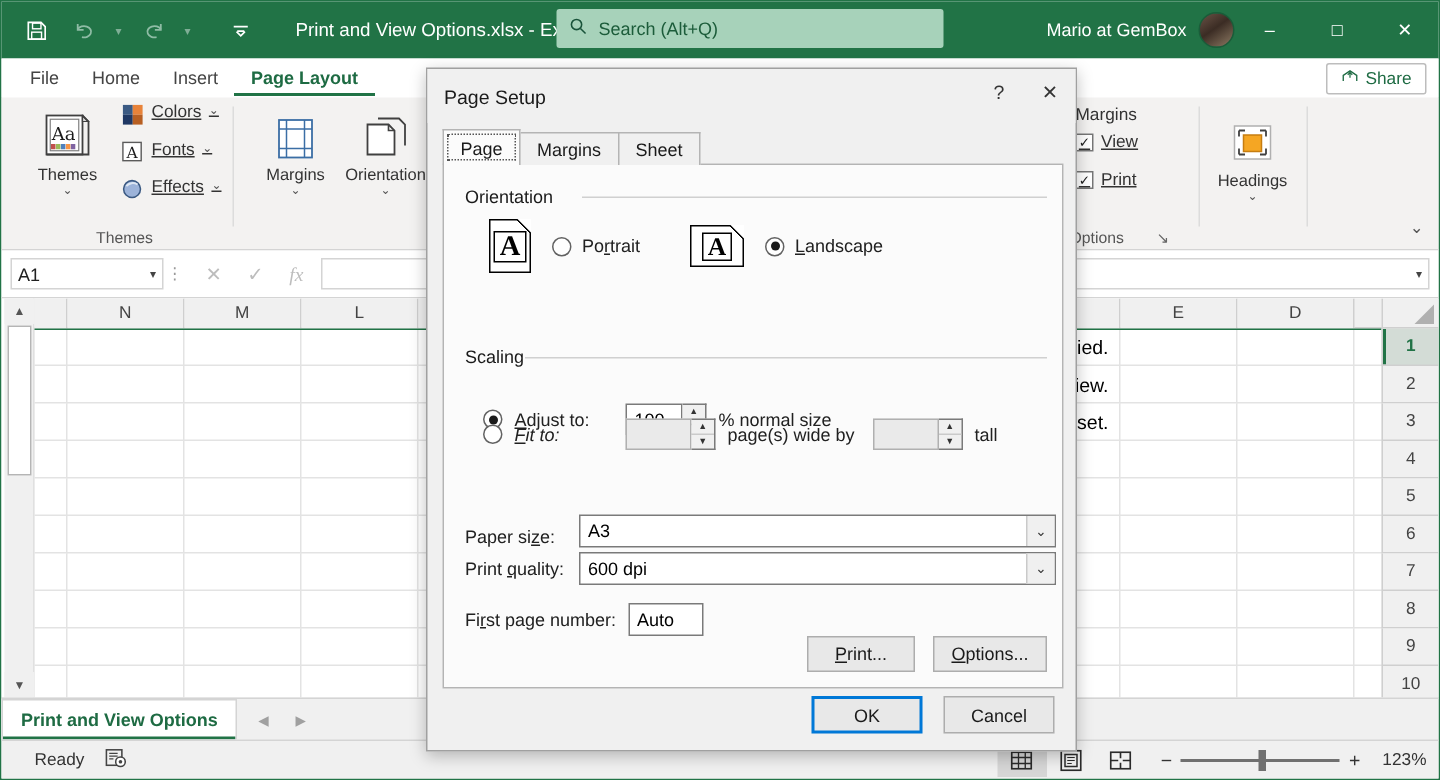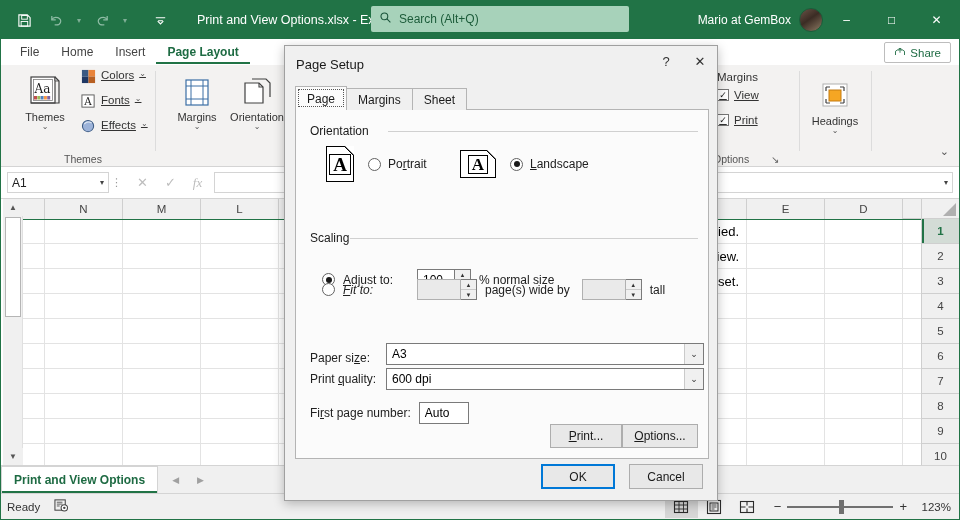--- a/index.html
+++ b/index.html
@@ -148,21 +148,21 @@
   .hscroll { position:absolute; left:22px; bottom:30px; width:260px; height:14px;
              background:#f0f0f0; border:1px solid #e0e0e0; display:flex;
              align-items:center; }
   .hs-btn { width:14px; height:12px; display:flex; align-items:center;
             justify-content:center; font-size:7px; color:#555; }
 
   
   .statusbar { position:absolute; left:0; top:492px; width:958px; height:26px;
                background:#f0f0f0; border-top:1px solid #d4d4d4;
                display:flex; align-items:center; font-size:11.5px; color:#333; }
-  .sb-left { display:flex; align-items:center; gap:14px; padding-left:6px; }
+  .sb-left { display:flex; align-items:center; gap:14px; padding-left:22px; }
   .sb-right { position:absolute; right:8px; display:flex; align-items:center; gap:0px; }
   .viewbtn { width:33px; height:22px; display:flex; align-items:center;
              justify-content:center; }
   .viewbtn.active { background:#d6d6d6; }
   .zoomslider { display:flex; align-items:center; gap:6px; margin-left:10px; }
   .zs-track { position:relative; width:106px; height:2px; background:#707070; }
   .zs-thumb { position:absolute; left:52px; top:-6px; width:5px; height:14px;
               background:#707070; }
   .zoompct { width:44px; text-align:right; font-size:11.5px; }
 
@@ -781,21 +781,21 @@
           <span class="val">600 dpi</span>
           <span class="arrow">⌄</span>
         </span>
       </div>
 
       <div style="position:absolute; left:14px; top:292px; display:flex; align-items:center; gap:8px;justify-content:space-between;">
         <span style="font-size:12px;">Fi<span class="u">r</span>st page number:</span>
         <span class="txtin" style="width:50px; height:22px;">Auto</span>
       </div>
 
-      <div style="position:absolute; right:10px; bottom:10px; display:flex; ">
+      <div style="position:absolute; right:10px; bottom:10px; display:flex; gap:12px;">
         <span class="dbtn" style="width:72px;">
           <span><span class="u">P</span>rint...</span>
         </span>
         <span class="dbtn" style="width:76px;">
           <span><span class="u">O</span>ptions...</span>
         </span>
       </div>
     </div>
 
     <div style="position:absolute; right:14px; bottom:11px; display:flex; gap:14px;">

